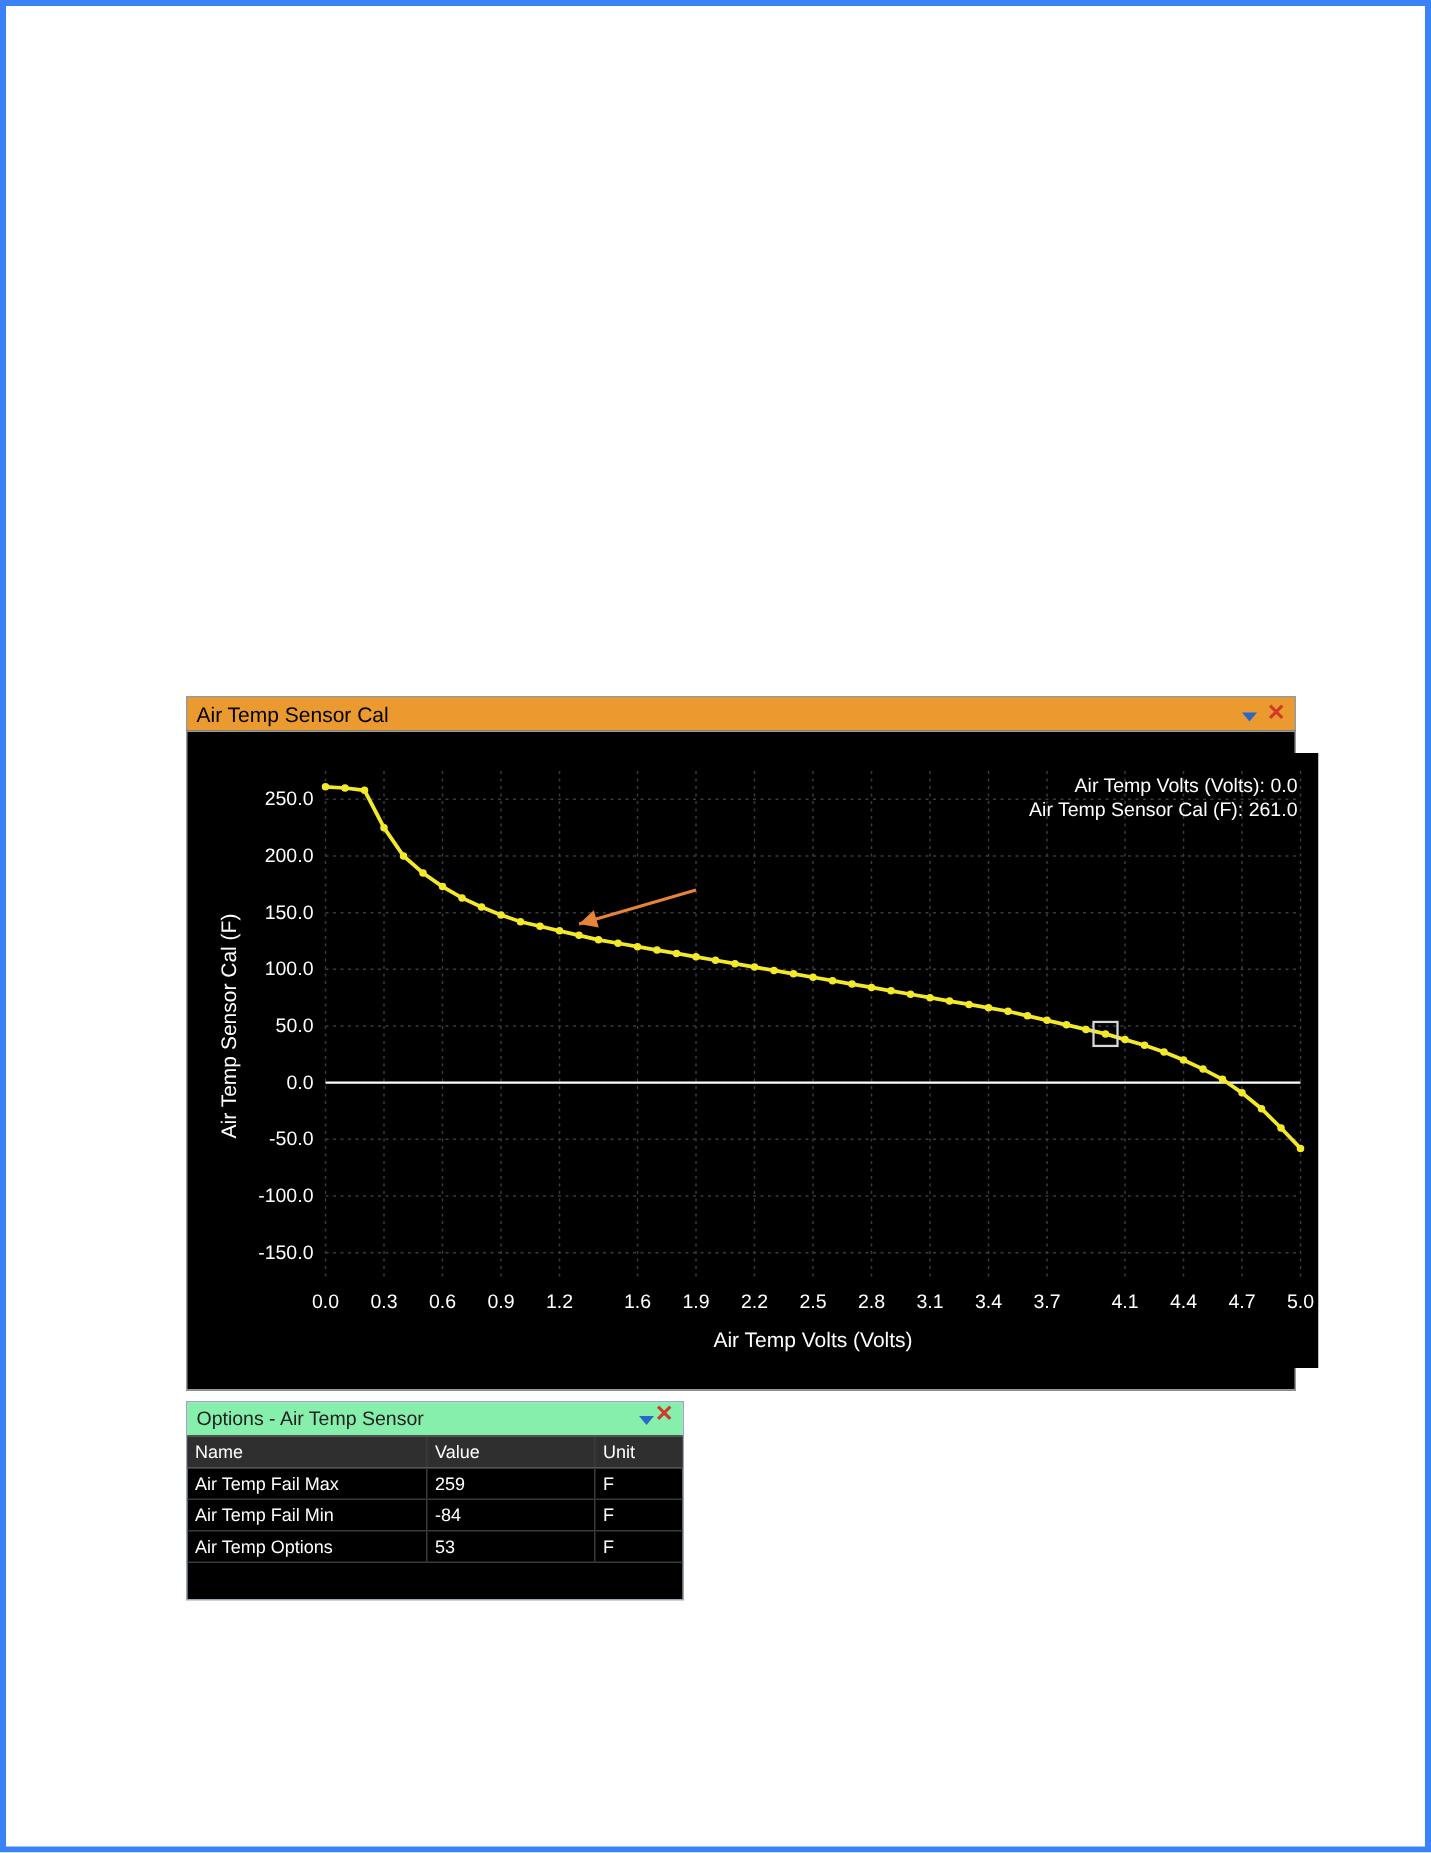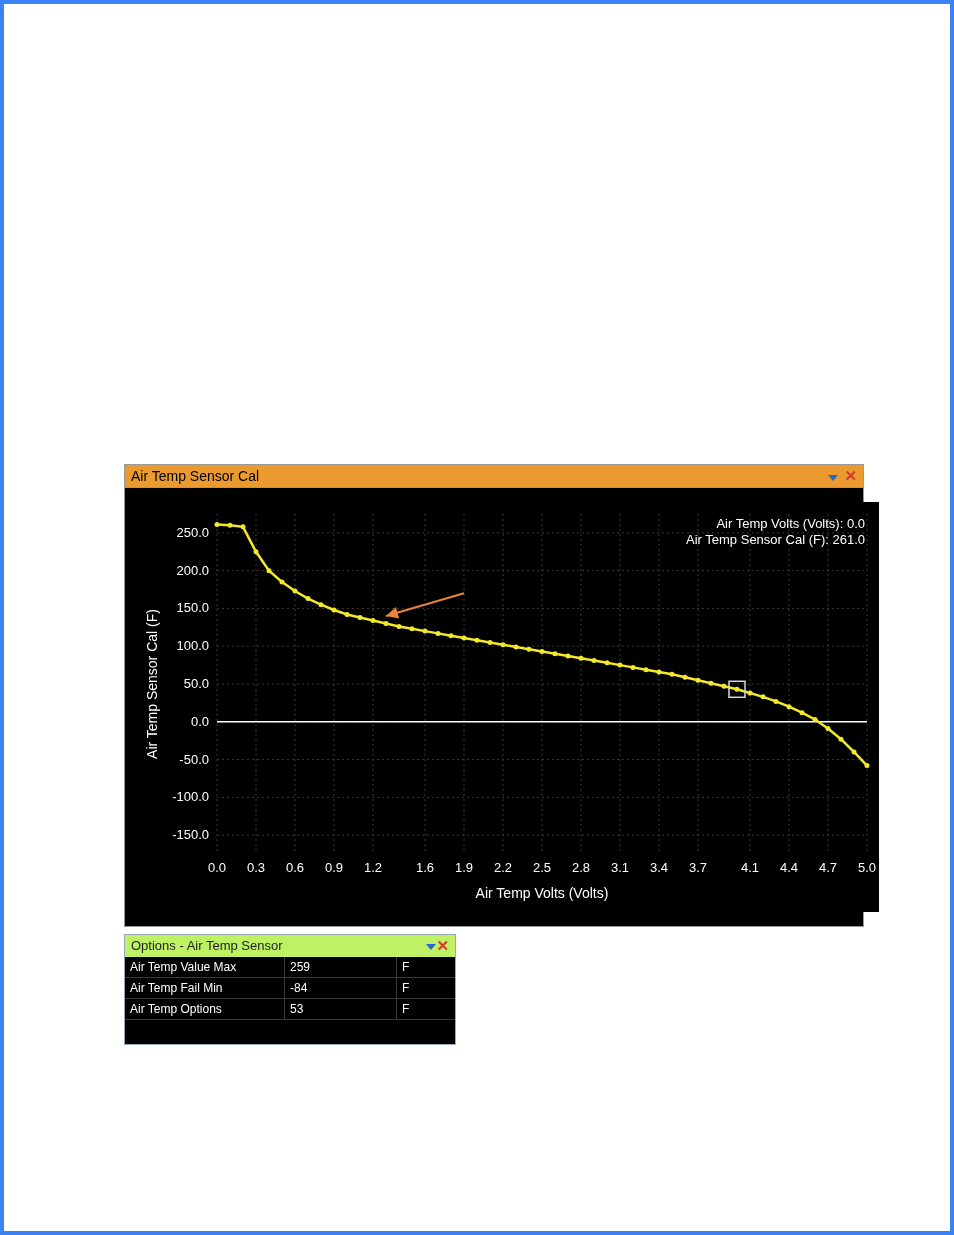--- a/index.html
+++ b/index.html
@@ -10,21 +10,21 @@
   .chart-panel{position:absolute;left:80px;top:410px;width:740px}
   .chart-title{background:#eb9a2f;color:#000;font:14px/18px Tahoma,sans-serif;padding:2px 6px;display:flex;align-items:center;border:1px solid #999;border-bottom:none}
   .chart-title .spacer{flex:1}
   .chart-title .ico{margin-left:6px}
   .chart-body{background:#000;border:1px solid #999;padding:14px}
   .chart-wrap{position:relative;width:100%;height:410px}
   svg{display:block}
 
   
   .opt-panel{position:absolute;left:80px;top:880px;width:330px;border:1px solid #9aa7bb}
-  .opt-head{background:#bef264;color:#222;font:13px/18px Tahoma,sans-serif;padding:2px 6px;display:flex;align-items:center}
+  .opt-head{background:#86efac;color:#222;font:13px/18px Tahoma,sans-serif;padding:2px 6px;display:flex;align-items:flex-start}
   .opt-head .spacer{flex:1}
   .opt-grid{background:#000;color:#fff;font:12px Tahoma,sans-serif}
   .opt-grid .hdr{display:flex;background:#2f2f2f;border-top:1px solid #555;border-bottom:1px solid #555}
   .opt-grid .row{display:flex;border-bottom:1px solid #3a3a3a}
   .opt-grid .pad{height:24px}
   .opt-grid .c{padding:3px 5px;border-right:1px solid #3a3a3a;box-sizing:border-box;overflow:hidden;white-space:nowrap}
   .opt-grid .c.name{width:160px}
   .opt-grid .c.val{width:112px}
   .opt-grid .c.unit{width:56px;border-right:none}
 
@@ -166,23 +166,28 @@
     </div>
 
     <div class="opt-panel">
       <div class="opt-head">
         <span>Options - Air Temp Sensor</span>
         <span class="spacer"></span>
         <span class="ico"><span class="ico-tri"></span></span>
         <span class="ico ico-x">✕</span>
       </div>
       <div class="opt-grid">
+        <div class="hdr">
+          <div class="c name">Name</div>
+          <div class="c val">Value</div>
+          <div class="c unit">Unit</div>
+        </div>
         <div id="optrows">
             <div class="row">
-              <div class="c name">Air Temp Value Max</div>
+              <div class="c name">Air Temp Fail Max</div>
               <div class="c val">259</div>
               <div class="c unit">F</div>
             </div>
             <div class="row">
               <div class="c name">Air Temp Fail Min</div>
               <div class="c val">-84</div>
               <div class="c unit">F</div>
             </div>
             <div class="row">
               <div class="c name">Air Temp Options</div>

